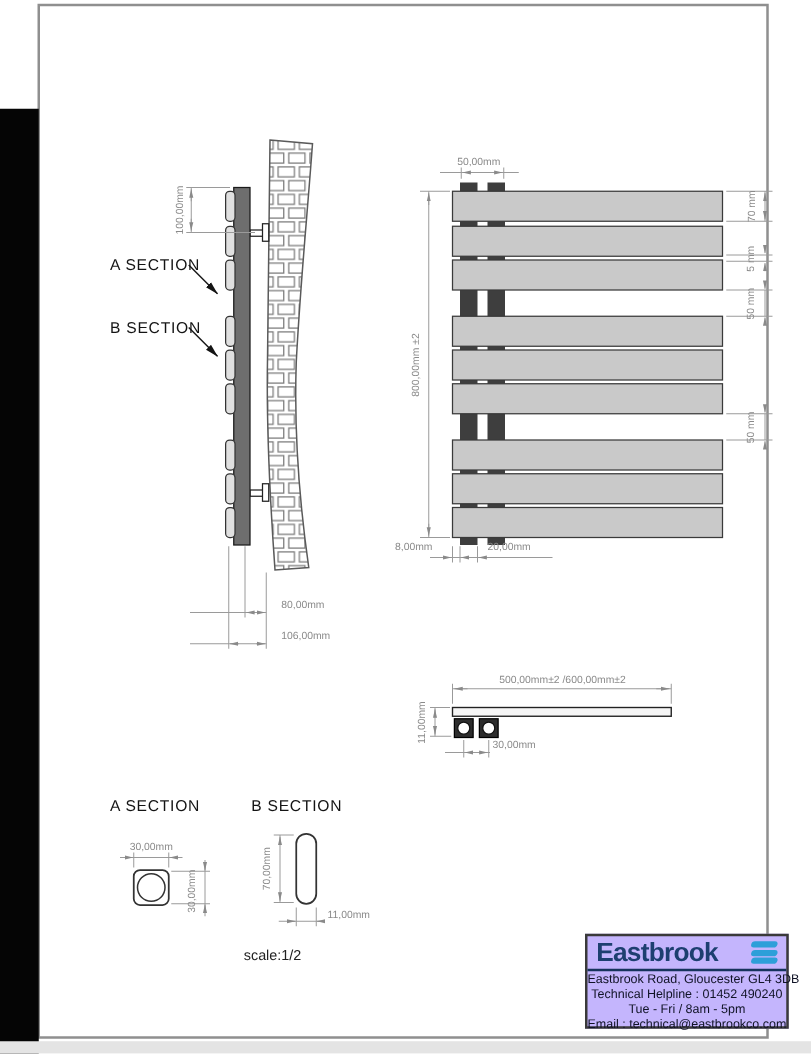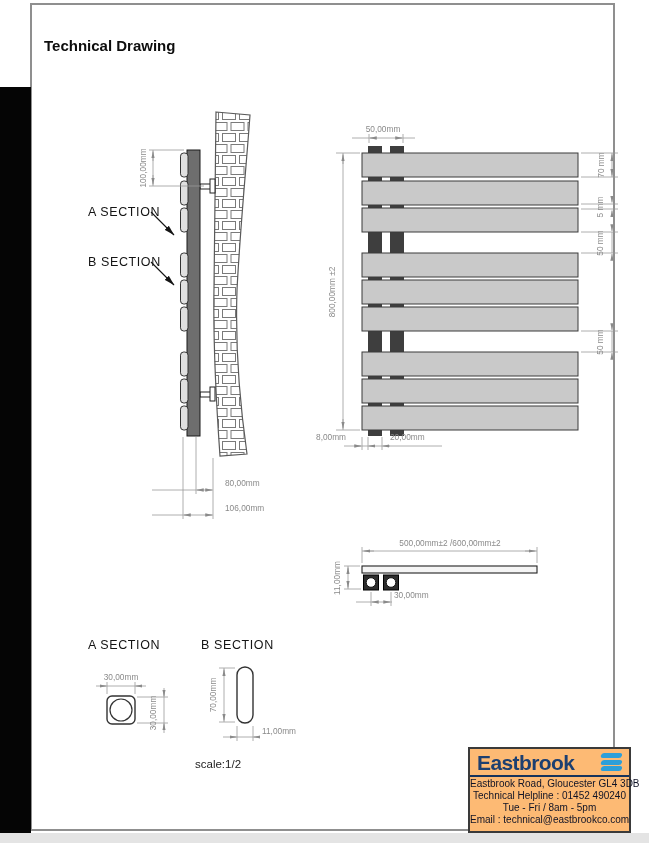--- a/index.html
+++ b/index.html
@@ -10,41 +10,40 @@
   .scan-bar{position:absolute;left:0;top:87px;width:31px;height:756px;background:#050505;}
   .bottom-strip{position:absolute;left:0;top:833px;width:649px;height:10px;background:#e4e4e4;}
   .title1{position:absolute;left:44px;top:12px;font-size:23px;font-weight:700;color:#0d0d0d;
           letter-spacing:-0.3px;white-space:nowrap;}
   .title2{position:absolute;left:44px;top:37px;font-size:15px;font-weight:700;color:#0d0d0d;
           white-space:nowrap;}
   svg.drawing{position:absolute;left:0;top:0;}
   svg .dim{font-size:8.3px;fill:#8a8a8a;}
   svg .lbl{font-size:12.5px;font-weight:500;fill:#141414;letter-spacing:0.6px;}
   svg .scale{font-size:11.5px;fill:#222;}
-  .footer-box{position:absolute;left:468px;top:747px;width:163px;height:86px;background:#fdba74;
+  .footer-box{position:absolute;left:468px;top:747px;width:163px;height:76px;background:#c4b5fd;
               border:2px solid #3a3a3a;box-sizing:border-box;}
   .logo-row{display:flex;align-items:center;justify-content:space-between;height:28px;
             padding:0 7px;border-bottom:2px solid #16335c;box-sizing:border-box;}
   .brand{font-size:21px;font-weight:800;color:#1d3f70;letter-spacing:-0.6px;line-height:1;}
   .wave-icon{display:flex;flex-direction:column;justify-content:center;}
   .wave-icon i{display:block;width:21px;height:4.6px;background:#2d9fd9;border-radius:2.5px;
                margin:1.1px 0;transform:skewX(-14deg);}
   .footer-lines{padding-top:1px;}
   .footer-line{font-size:10px;line-height:11.9px;color:#101326;text-align:center;
                font-weight:500;white-space:nowrap;}
 </style>
 </head>
 <body>
 
 <div class="canvas">
 
   <div class="page-frame"></div>
   <div class="scan-bar"></div>
 
-  <div class="title2">Technical Drawing</div>
 
   <svg class="drawing" width="649" height="843" viewBox="0 0 649 843">
     <defs>
       <marker id="ar" viewBox="0 0 10 6" refX="9.3" refY="3" markerWidth="9" markerHeight="5.4" orient="auto">
         <path d="M0,0.7 L9.5,3 L0,5.3 Z" fill="#8a8a8a"></path>
       </marker>
       <marker id="arb" viewBox="0 0 10 6" refX="9.3" refY="3" markerWidth="10" markerHeight="6" orient="auto">
         <path d="M0,0.4 L9.7,3 L0,5.6 Z" fill="#141414"></path>
       </marker>
       <pattern id="bricks" x="0" y="0" width="17" height="22" patternUnits="userSpaceOnUse">

